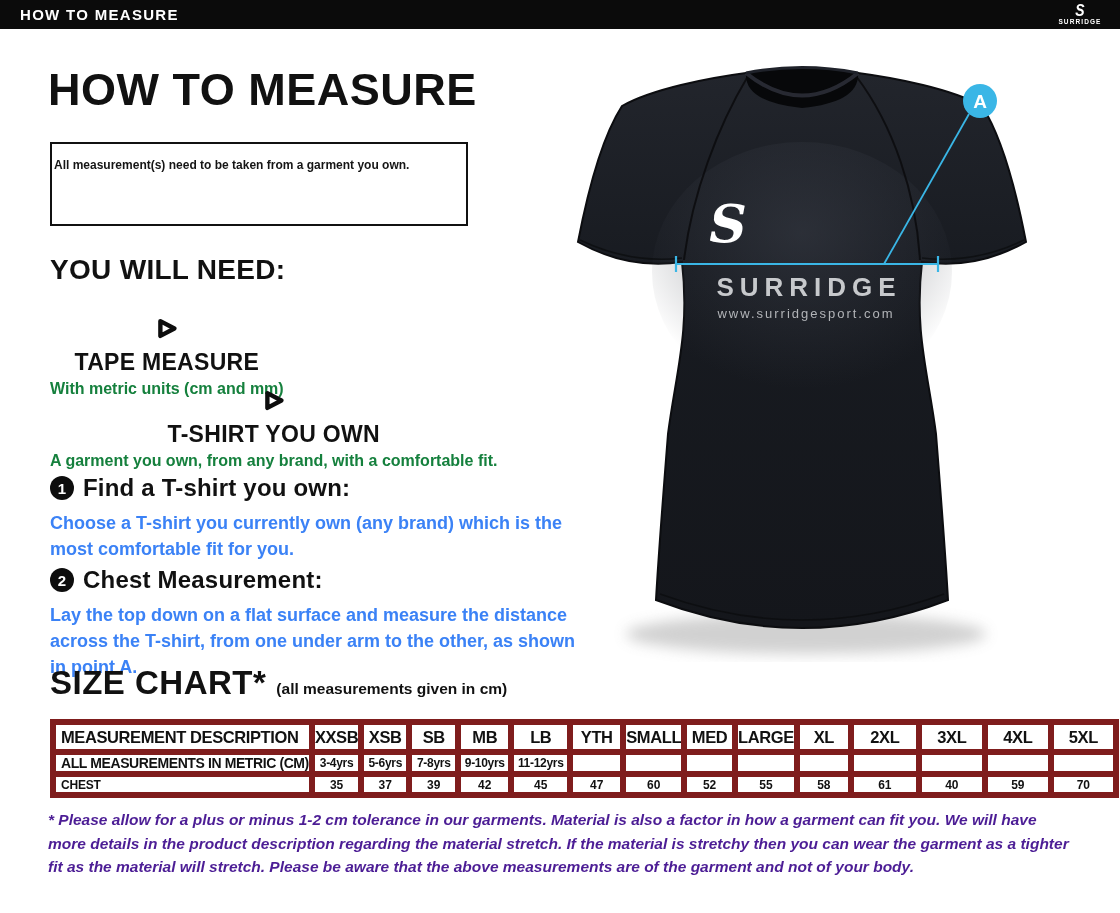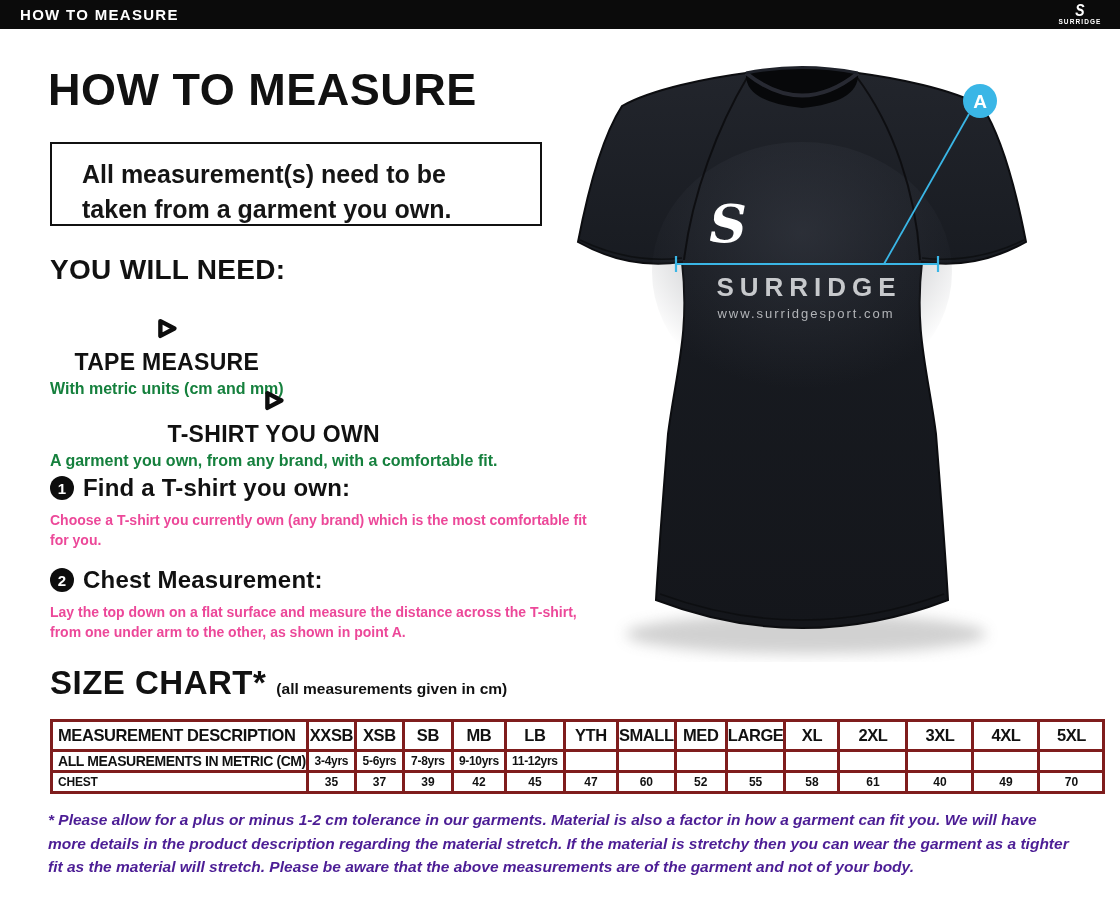--- a/index.html
+++ b/index.html
@@ -31,23 +31,23 @@
   }
   .topbar-logo .glyph { font-size: 14px; font-weight: 800; font-style: italic; transform: scaleY(1.15); }
   .topbar-logo .brand { font-size: 6.5px; font-weight: 700; letter-spacing: 1.1px; margin-top: 2px; }
 
   
   .page-title {
     position: absolute; left: 48px; top: 64px;
     font-size: 45px; font-weight: 800; letter-spacing: 0.5px; color: #111;
   }
   .notice-box {
-    position: absolute; left: 50px; top: 142px; width: 492px; height: 84px;
-    border: 2px solid #111; padding: 13px 30px;
-    font-size: 25px; font-weight: 700; line-height: 1.4; color: #151515;
+    position: absolute; left: 50px; top: 142px; width: 418px; height: 84px;
+    border: 2px solid #111; padding: 13px 2px;
+    font-size: 12px; font-weight: 700; line-height: 1.4; color: #151515;
   }
   .ywn-title {
     position: absolute; left: 50px; top: 254px;
     font-size: 28px; font-weight: 800; letter-spacing: 0.3px;
   }
   .need-item { position: absolute; left: 50px; }
   .need-item.first  { top: 318px; }
   .need-item.second { top: 390px; }
   .need-head { display: flex; align-items: center; gap: 10px; flex-direction: column; }
   .tri-icon { width: 21px; height: 21px; flex: 0 0 auto; }
@@ -58,39 +58,39 @@
   .step.one { top: 474px; }
   .step.two { top: 566px; }
   .step-head { display: flex; align-items: center; gap: 9px; }
   .step-num {
     width: 24px; height: 24px; border-radius: 50%; background: #0d0d0d;
     color: #fff; font-size: 15px; font-weight: 800;
     display: flex; align-items: center; justify-content: center; flex: 0 0 auto;
   }
   .step-title { font-size: 24px; font-weight: 800; letter-spacing: 0.2px; }
   .step-desc {
-    margin-top: 8px; font-size: 14px; font-weight: 700; line-height: 1.45;
-    color: #ec4899; max-width: 545px;
+    margin-top: 8px; font-size: 18px; font-weight: 700; line-height: 1.45;
+    color: #3b82f6; max-width: 545px;
   }
 
   
   .sc-head {
     position: absolute; left: 50px; top: 664px;
     display: flex; align-items: flex-end; gap: 10px;
   }
   .sc-title { font-size: 33px; font-weight: 800; letter-spacing: 0.5px; }
   .sc-sub   { font-size: 15.5px; font-weight: 700; padding-bottom: 4px; }
 
   .size-table {
     position: absolute; left: 50px; top: 719px;
     border-collapse: collapse; table-layout: fixed;
     border: 2px solid #111; border-bottom-width: 3px;
   }
   .size-table th, .size-table td {
-    border: 3px solid #7f1d1d; text-align: center; vertical-align: middle;
+    border: 6px solid #7f1d1d; text-align: center; vertical-align: middle;
     font-family: "Liberation Sans", sans-serif; overflow: hidden; white-space: nowrap;
   }
   .size-table thead th { height: 30px; font-size: 16.5px; font-weight: 700; letter-spacing: -0.4px; }
   .size-table thead th.desc-col { text-align: left; padding-left: 5px; }
   .size-table tbody td { height: 21px; font-size: 12px; font-weight: 600; }
   .size-table tbody td.row-label { text-align: left; padding-left: 5px; }
   .size-table tbody tr.metric-row td.row-label { font-size: 14px; font-weight: 700; letter-spacing: -0.4px; }
   .size-table tbody tr.metric-row td { font-size: 12px; letter-spacing: -0.3px; }
   .size-table tbody tr.chest-row td.row-label { font-size: 12px; font-weight: 600; letter-spacing: -0.2px; }
 
@@ -225,21 +225,21 @@
         <td>39</td>
         <td>42</td>
         <td>45</td>
         <td>47</td>
         <td>60</td>
         <td>52</td>
         <td>55</td>
         <td>58</td>
         <td>61</td>
         <td>40</td>
-        <td>49</td>
+        <td>59</td>
         <td>70</td>
       </tr>
     </tbody>
   </table>
 
   <div class="disclaimer">* Please allow for a plus or minus 1-2 cm tolerance in our garments. Material is also a factor in how a garment can fit you. We will have more details in the product description regarding the material stretch.  If the material is stretchy then you can wear the garment as a tighter fit as the material will stretch.  Please be aware that the above measurements are of the garment and not of your body.</div>
 
   <svg class="shirt-figure" viewBox="0 0 484 620">
     <defs>
       <linearGradient id="shirtGrad" x1="0" y1="0" x2="0" y2="1">

